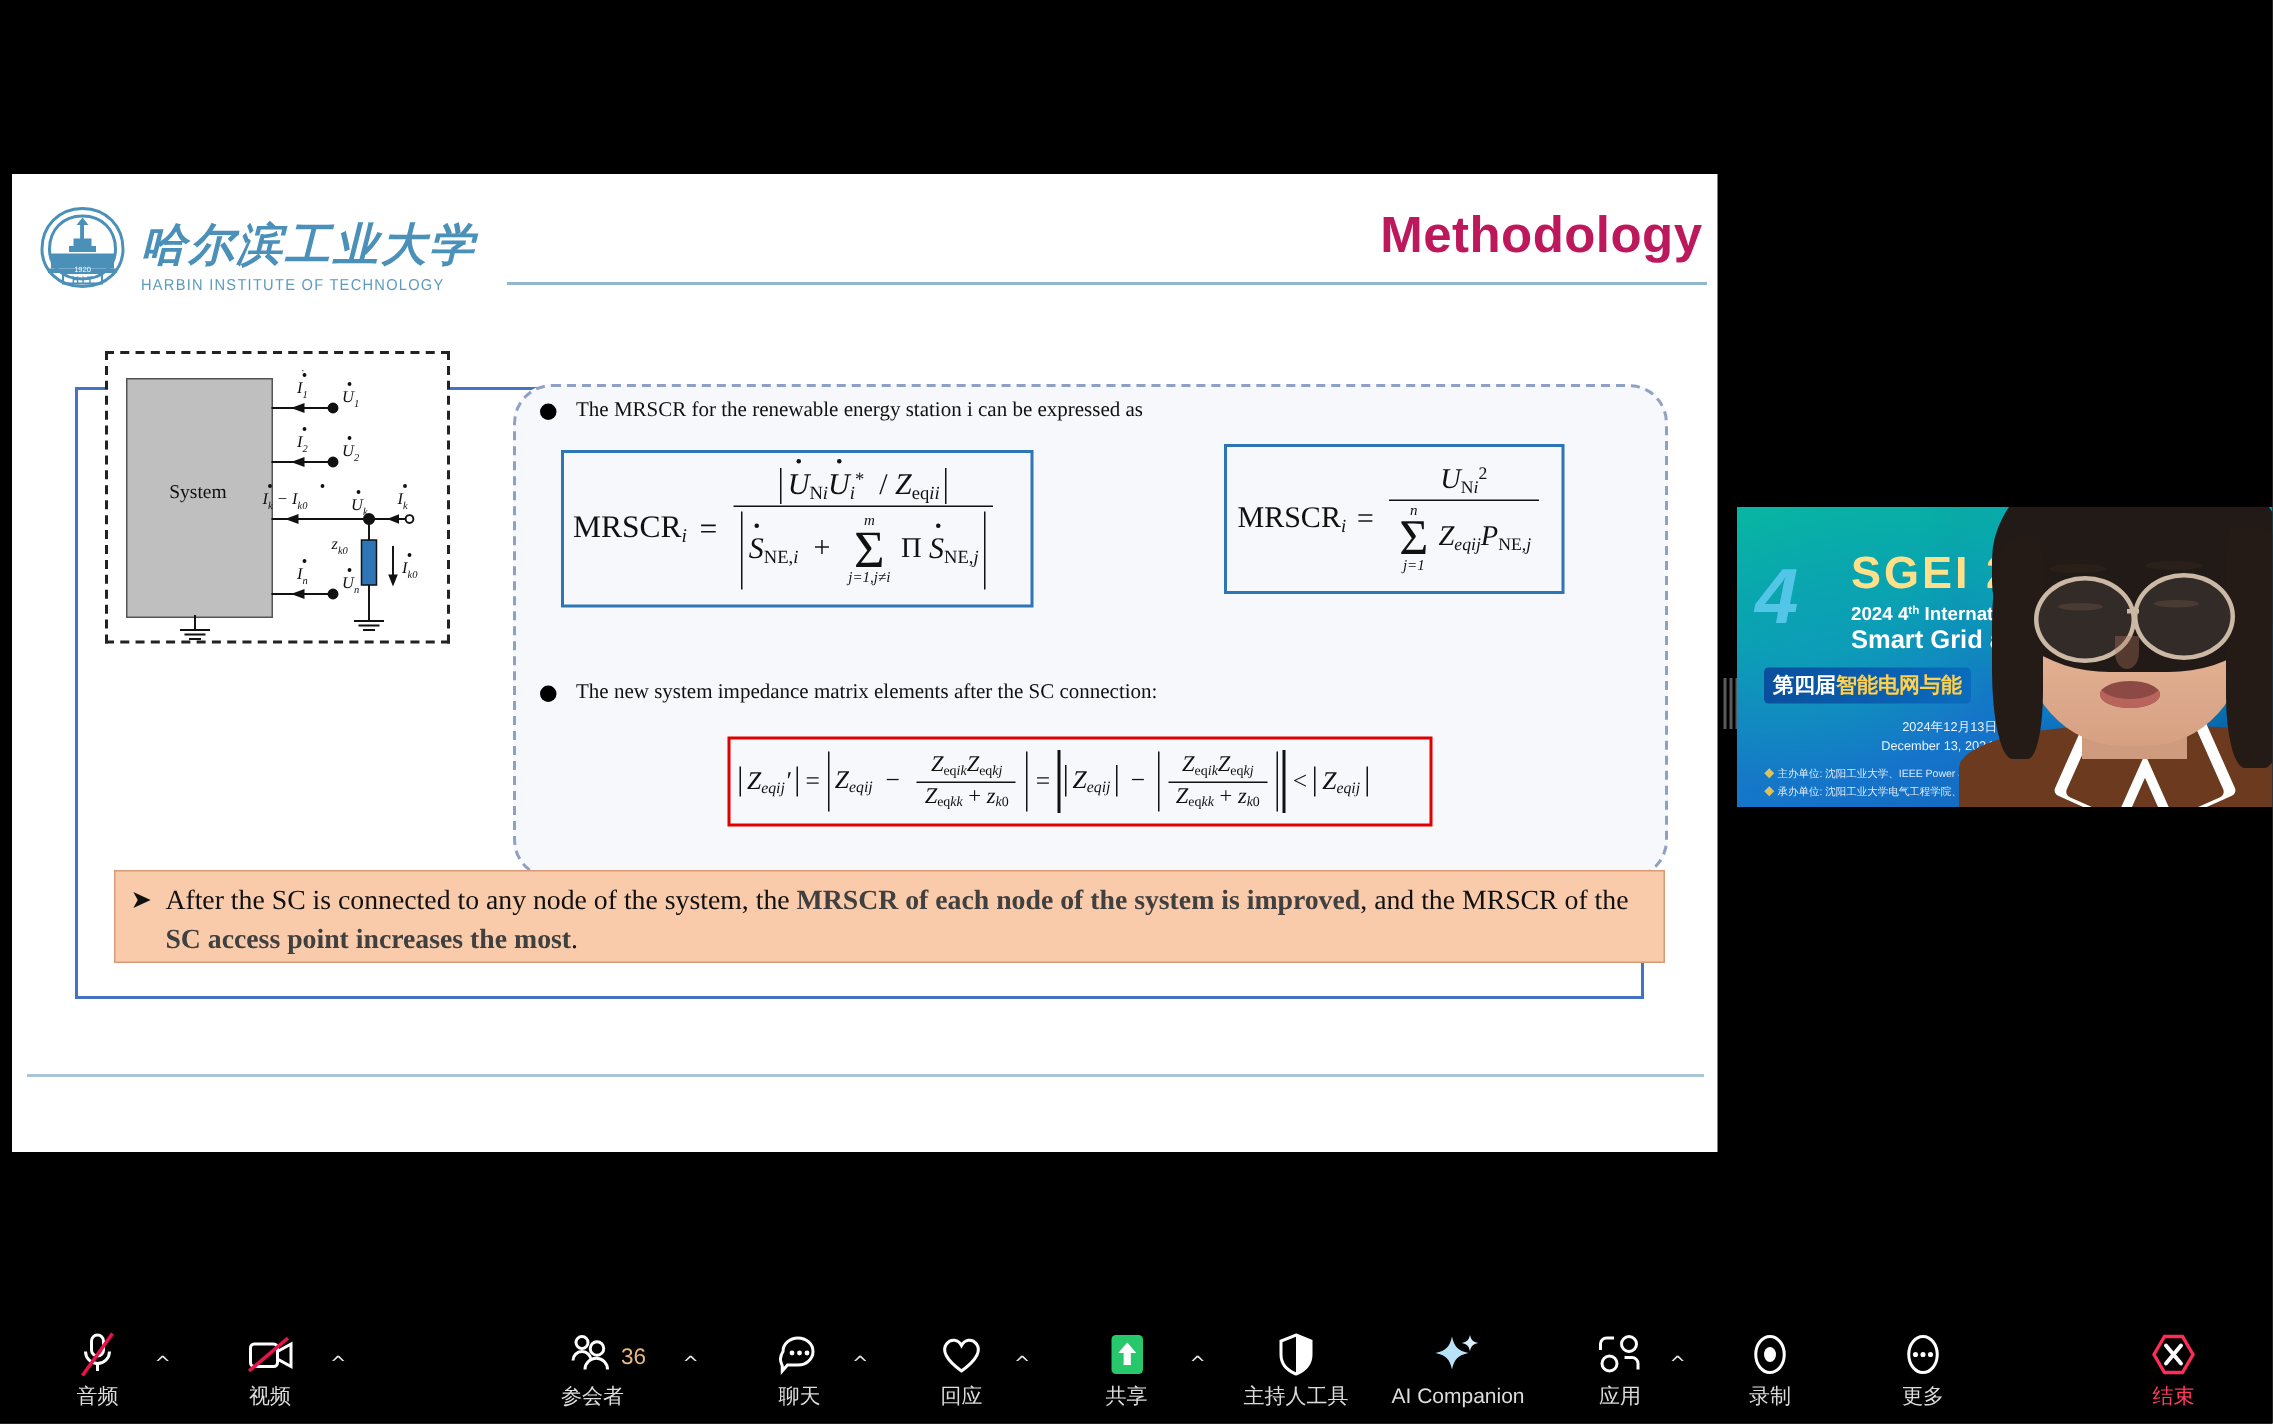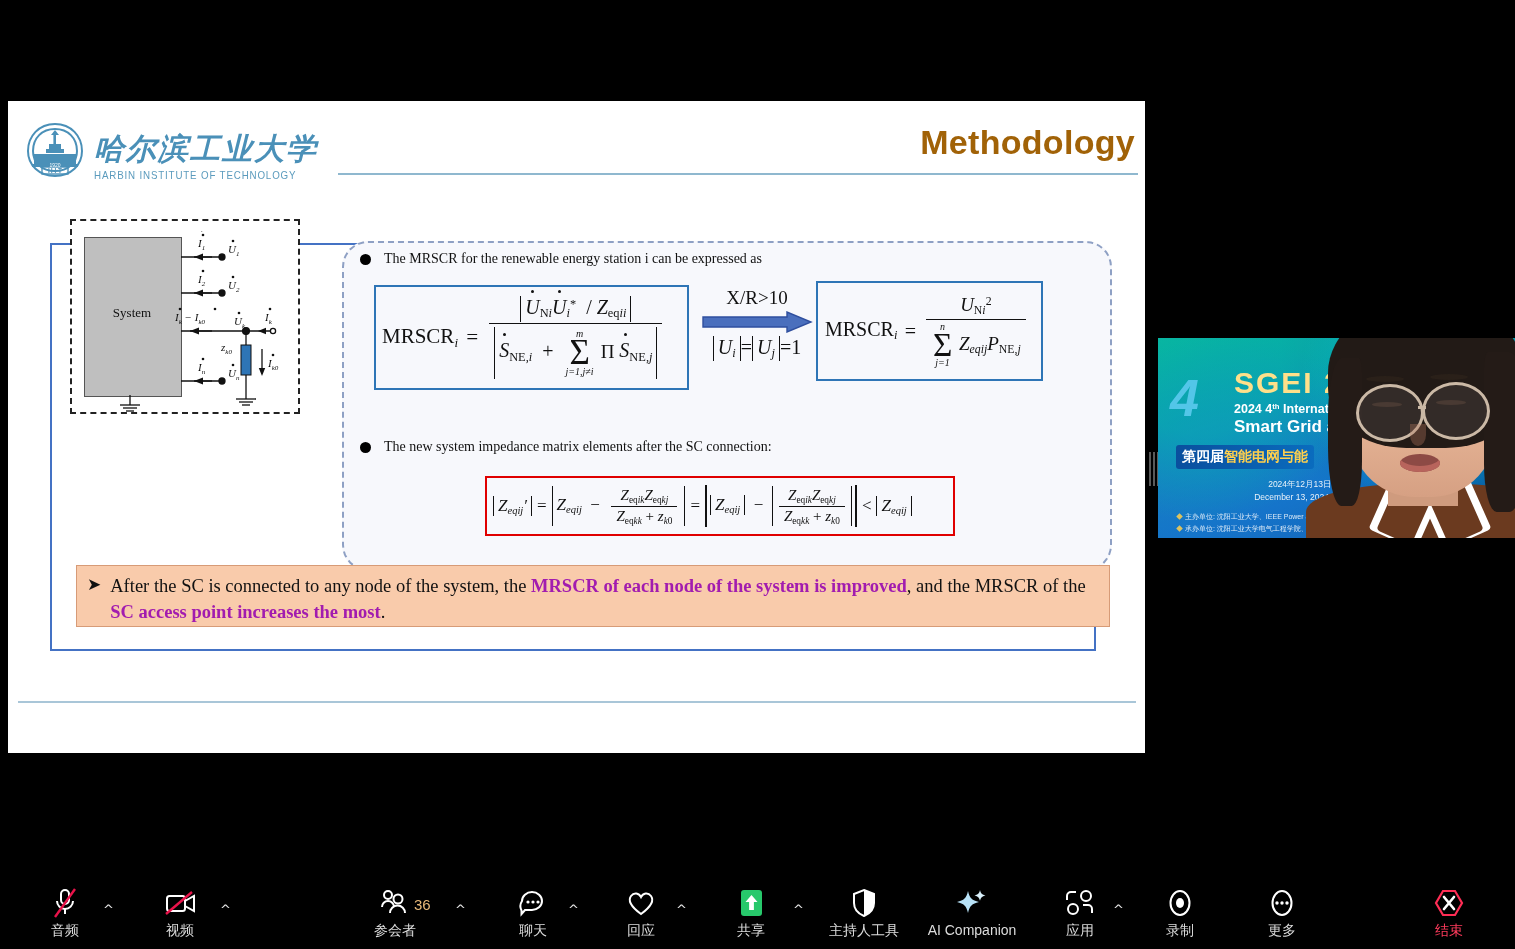--- a/index.html
+++ b/index.html
@@ -3,34 +3,34 @@
 <meta charset="utf-8">
 <style>
   html,body{margin:0;padding:0;background:#000;}
   body{width:1515px;height:949px;overflow:hidden;font-family:"Liberation Sans",sans-serif;}
   #root{position:relative;width:1515px;height:949px;background:#0a0a0a;}
 
   
   .stage{position:absolute;left:0;top:0;width:1515px;height:880px;background:#000;}
 
   
-  .share-area{position:absolute;left:8px;top:39px;width:1364px;height:775px;background:#000;}
+  .share-area{position:absolute;left:8px;top:54px;width:1364px;height:775px;background:#000;}
   .slide{position:absolute;left:0;top:62px;width:1137px;height:652px;background:#fff;overflow:hidden;}
 
   
   .logo-wrap{position:absolute;left:14px;top:20px;display:flex;align-items:flex-end;}
   .logo-mark{width:66px;height:62px;position:relative;flex:none;}
   .logo-text{margin-left:6px;padding-bottom:2px;}
   .logo-cn{font-family:"Liberation Serif",serif;font-size:30px;font-weight:bold;color:#4a90b8;
            letter-spacing:2px;line-height:1;font-style:italic;}
   .logo-en{font-size:10.5px;color:#5b9bbd;letter-spacing:.9px;margin-top:5px;
            font-family:"Liberation Sans Narrow","Liberation Sans",sans-serif;transform:scaleX(.93);transform-origin:left;}
 
   .hrule{position:absolute;left:330px;top:72px;width:800px;height:2px;background:#8fb8cf;}
-  .page-title{position:absolute;right:10px;top:22px;font-size:34px;font-weight:bold;color:#a16207;
+  .page-title{position:absolute;right:10px;top:22px;font-size:34px;font-weight:bold;color:#be185d;
               font-family:"Liberation Sans",sans-serif;letter-spacing:.3px;}
 
   .sec-head{position:absolute;left:28px;top:100px;display:flex;align-items:center;}
   .sec-dot{width:14px;height:14px;border-radius:50%;background:#2f5597;margin-right:9px;flex:none;}
   .sec-text{font-family:"Liberation Serif",serif;font-weight:bold;font-size:25px;color:#1f5ea8;}
 
   
   .outer-box{position:absolute;left:42px;top:142px;width:1046px;height:408px;
              border:2.5px solid #4472c4;background:#fff;box-sizing:border-box;}
 
@@ -53,21 +53,21 @@
   .fbox.blue{border:2px solid #2e75b6;}
   .fbox.red{border:2px solid #e00000;}
 
   .arrow-group{position:absolute;font-family:"Liberation Serif",serif;color:#111;text-align:center;}
 
   
   .concl{position:absolute;left:68px;top:464px;width:1034px;height:62px;background:#f9cbab;
          border:1px solid #d79b77;box-sizing:border-box;padding:7px 14px 0 10px;}
   .concl-row{display:flex;font-family:"Liberation Serif",serif;font-size:18.5px;color:#111;line-height:1.42;}
   .concl-arrow{margin-right:9px;flex:none;font-size:17px;}
-  .red-b{color:#a21caf;font-weight:bold;margin-top:44px;}
+  .red-b{color:#404040;font-weight:bold;margin-top:44px;}
 
   .footline{position:absolute;left:10px;top:600px;width:1118px;height:1.5px;background:#a9c6d8;}
   .calli{position:absolute;right:8px;top:565px;font-family:"Liberation Serif",serif;
          font-size:33px;color:#4a7fa5;font-style:italic;font-weight:bold;letter-spacing:5px;}
 
   
   .m{font-family:"Liberation Serif",serif;font-style:italic;color:#111;}
   .mr{font-style:normal;}
   .frac{display:inline-flex;flex-direction:column;align-items:center;vertical-align:middle;margin:0 3px;}
   .frac .num{padding:0 5px 1px;}
@@ -303,29 +303,20 @@
                     <span class="lim" style="font-size:10px;"><span class="it">j</span>=1,<span class="it">j</span>≠<span class="it">i</span></span>
                   </span>
                   <span style="font-style:normal;font-size:19px;">Π</span>
                   <span class="dot-ov">S</span><sub>NE,<span class="it">j</span></sub>
                 </span>
               </span>
             </span>
           </div>
         </div>
 
-        <div class="arrow-group" style="left:690px;top:186px;width:118px;">
-          <div style="font-size:19px;">X/R&gt;10</div>
-          <svg width="112" height="22" style="display:block;margin:2px auto 0">
-            <path d="M2 6 H86 V1 L110 11 L86 21 V16 H2 Z" fill="#4a6fbd" stroke="#2f4f9e" stroke-width="1.4"></path>
-          </svg>
-          <div style="font-size:20px;margin-top:3px;">
-            <span class="bar m">U<sub class="it">i</sub></span><span class="m mr">=</span><span class="bar m">U<sub class="it">j</sub></span><span class="m mr">=1</span>
-          </div>
-        </div>
 
         <div class="fbox blue" style="left:808px;top:180px;width:227px;height:100px;">
           <div class="m" style="font-size:20px;display:flex;align-items:center;height:100%;padding-left:7px;">
             <span class="mr" style="font-style:normal;">MRSCR<sub class="it">i</sub></span>
             <span style="margin:0 6px;">=</span>
             <span class="frac" style="font-size:19px;">
               <span class="num">U<sub>N<span class="it">i</span></sub><sup>2</sup></span>
               <span class="den" style="padding-top:2px;">
                 <span class="sumwrap">
                   <span class="lim" style="font-size:10px;">n</span>

